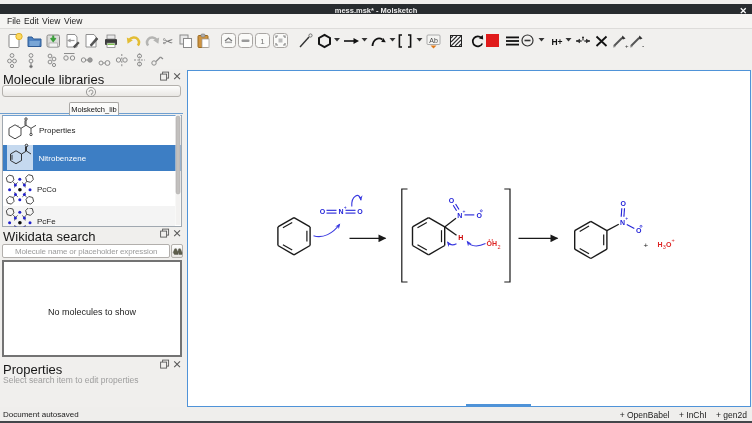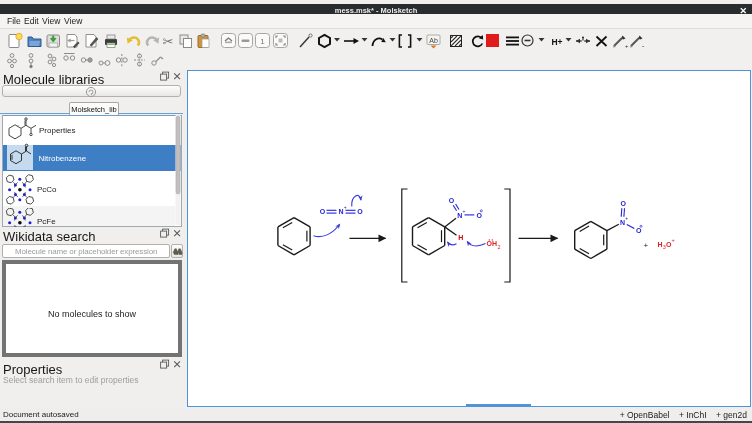--- a/index.html
+++ b/index.html
@@ -26,21 +26,21 @@
 #libbtn { position:absolute; left:2px; top:84.5px; width:179px; height:12px; background:linear-gradient(#fdfdfc,#e9e7e4); border:1px solid #b4b1ad; border-radius:3px; }
 #tab { position:absolute; left:69px; top:101.5px; width:50px; height:13px; background:#fbfbfa; border:1px solid #a9a7a4; border-bottom:none; border-radius:2px 2px 0 0; font-size:7.5px; text-align:center; line-height:13px; color:#111; z-index:3; }
 #liblist { position:absolute; left:2px; top:114.5px; width:180px; height:112px; background:#ffffff; border:1px solid #a0a8b0; border-top:1px solid #6f9fd0; }
 
 .librow { position:absolute; left:0; width:172px; font-size:8px; color:#222; }
 #rownitro { background:#3d7ec4; color:#fff; }
 
 
 #wsearchin { position:absolute; left:2px; top:244px; width:168px; height:14px; background:#fff; border:1px solid #b2afac; border-radius:2px; font-size:8px; color:#9c9c9c; line-height:13px; padding-left:12px; white-space:nowrap; overflow:hidden; letter-spacing:-0.15px;}
 #wsearchbtn { position:absolute; left:170.5px; top:244px; width:12.5px; height:14px; background:linear-gradient(#fdfdfc,#e9e7e4); border:1px solid #b4b1ad; border-radius:2px; }
-#wresults { position:absolute; left:2px; top:260px; width:180px; height:97px; background:#fff; border:4px solid #737373; font-size:8.5px; color:#222; text-align:center; }
+#wresults { position:absolute; left:2px; top:260px; width:180px; height:97px; background:#fff; border:2px solid #737373; font-size:8.5px; color:#222; text-align:center; }
 
 
 #proptext { position:absolute; left:3px; top:375px; font-size:8.5px; color:#9d9d9d; }
 
 
 #canvas { position:absolute; left:187px; top:70px; width:564px; height:337px; background:#ffffff; border:1.5px solid #4f93d8; }
 #hthumb { position:absolute; left:466px; top:404px; width:65px; height:3px; background:#4f93d8; }
 
 
 #statusbar { position:absolute; left:0; top:407px; width:752px; height:30px; background:#efeeec; font-size:8px; color:#1a1a1a; }

